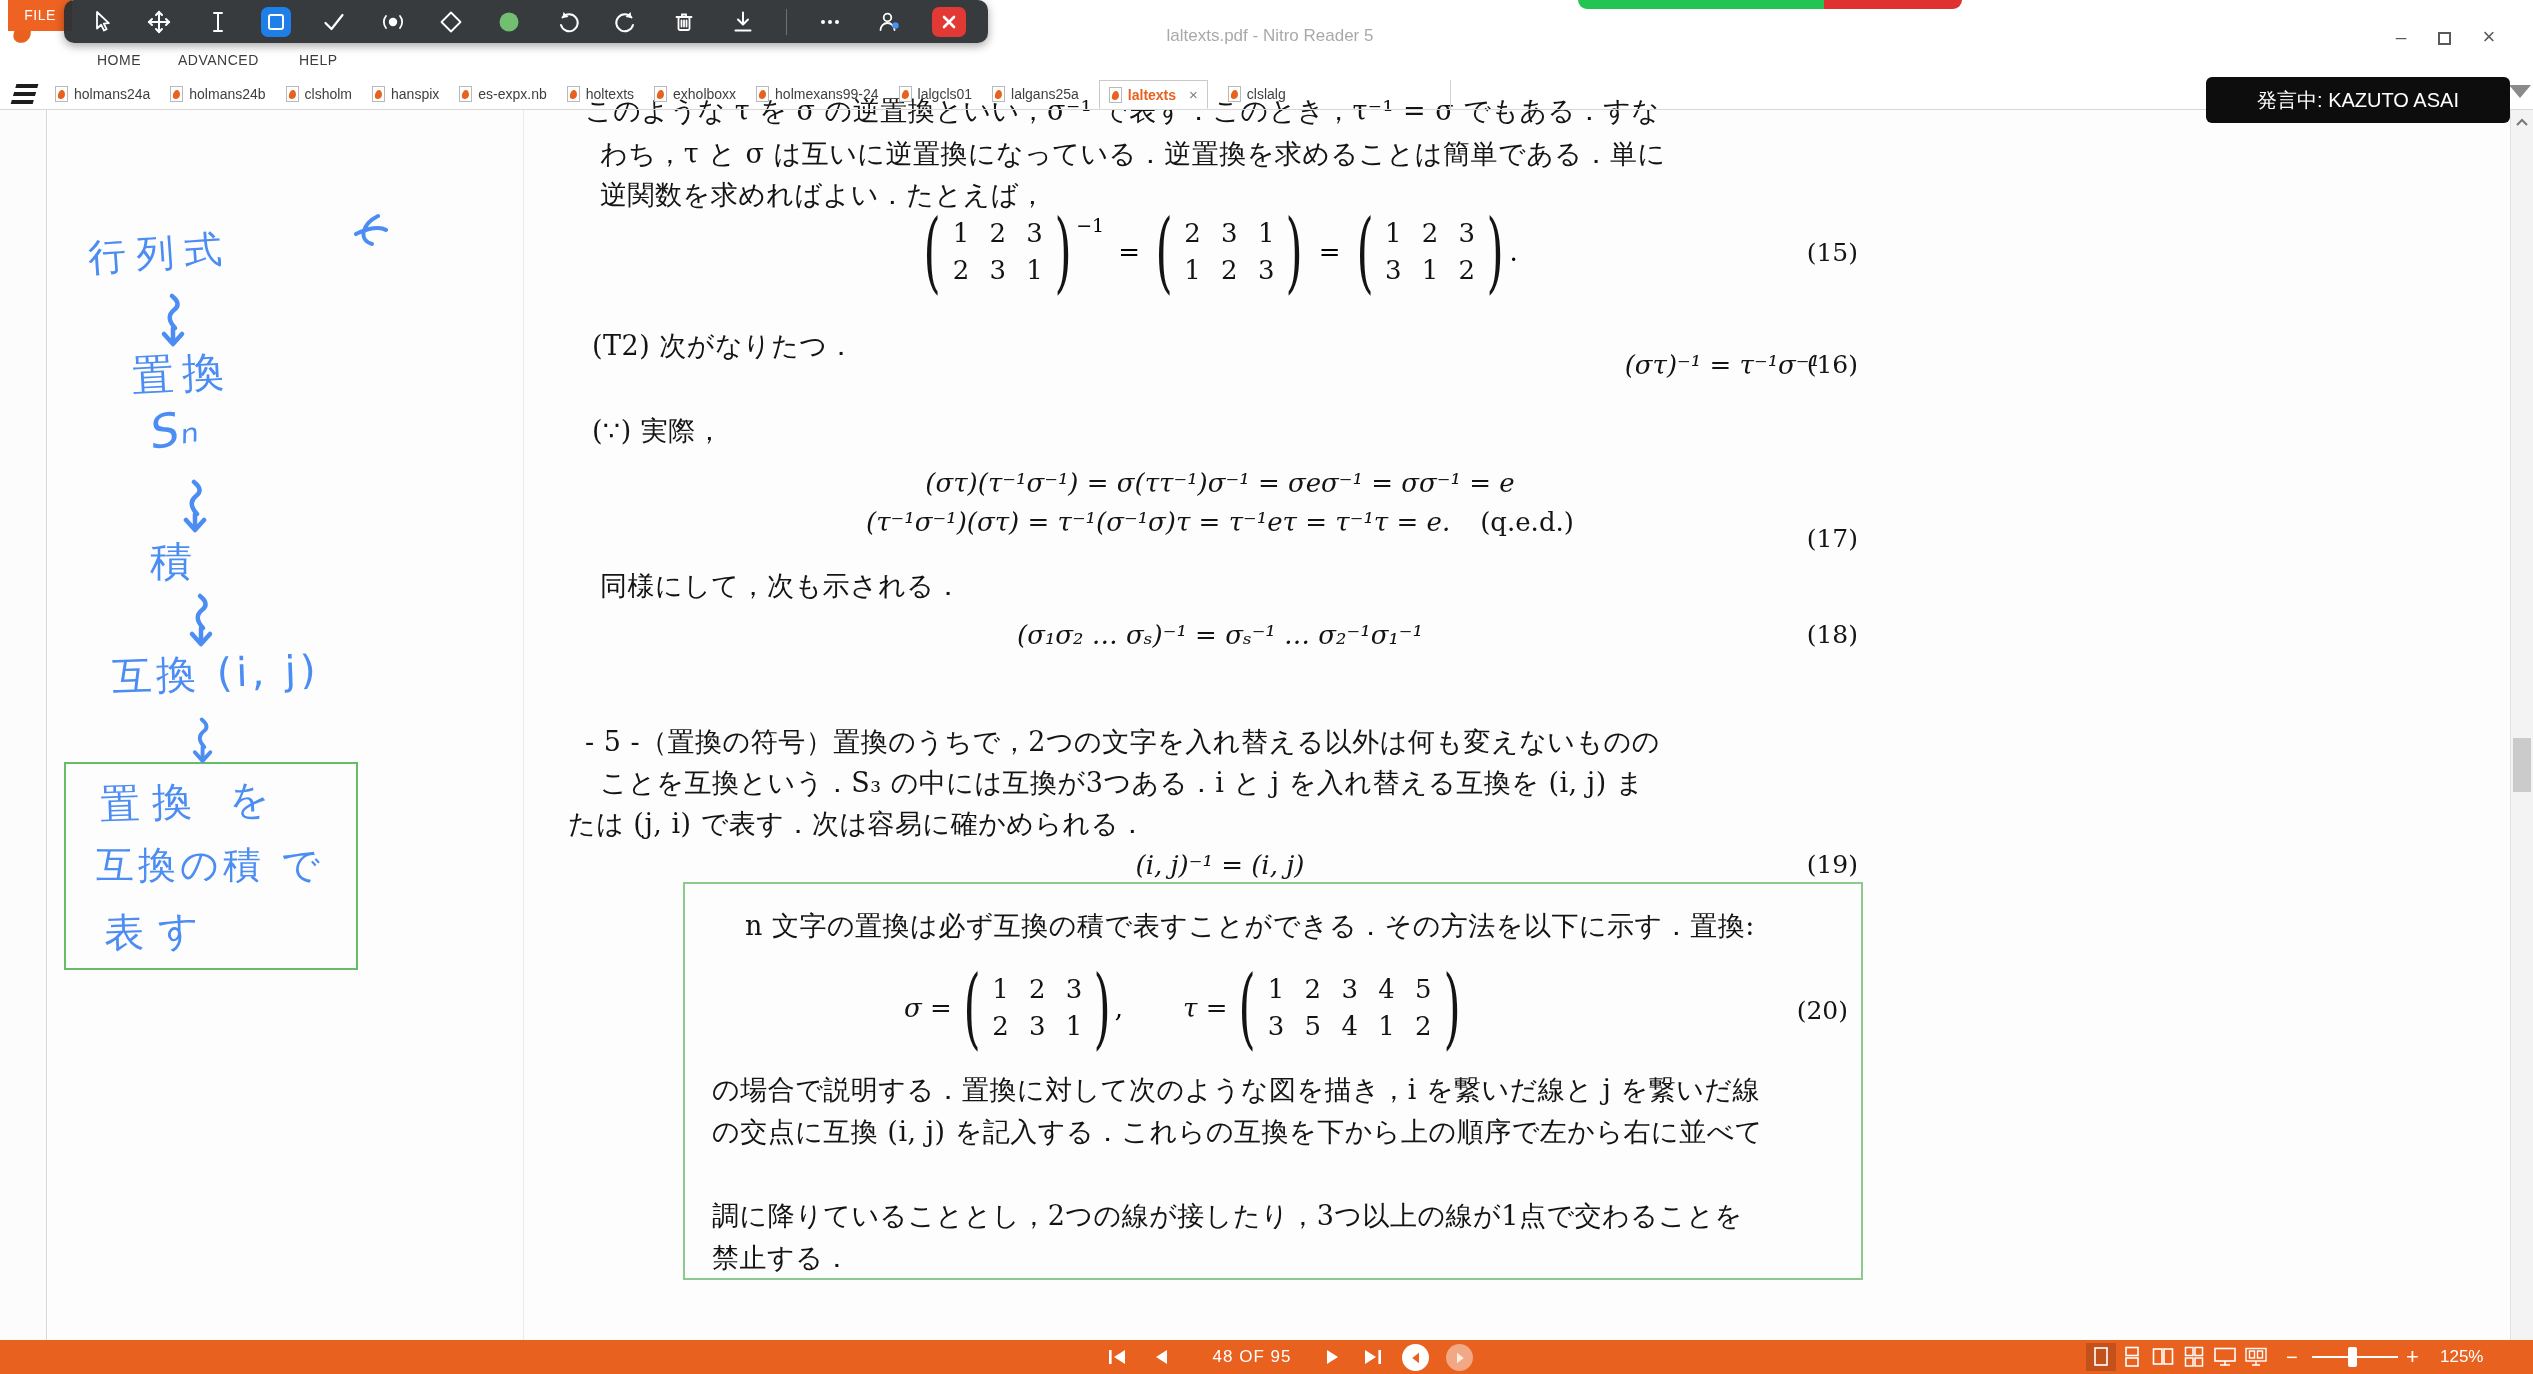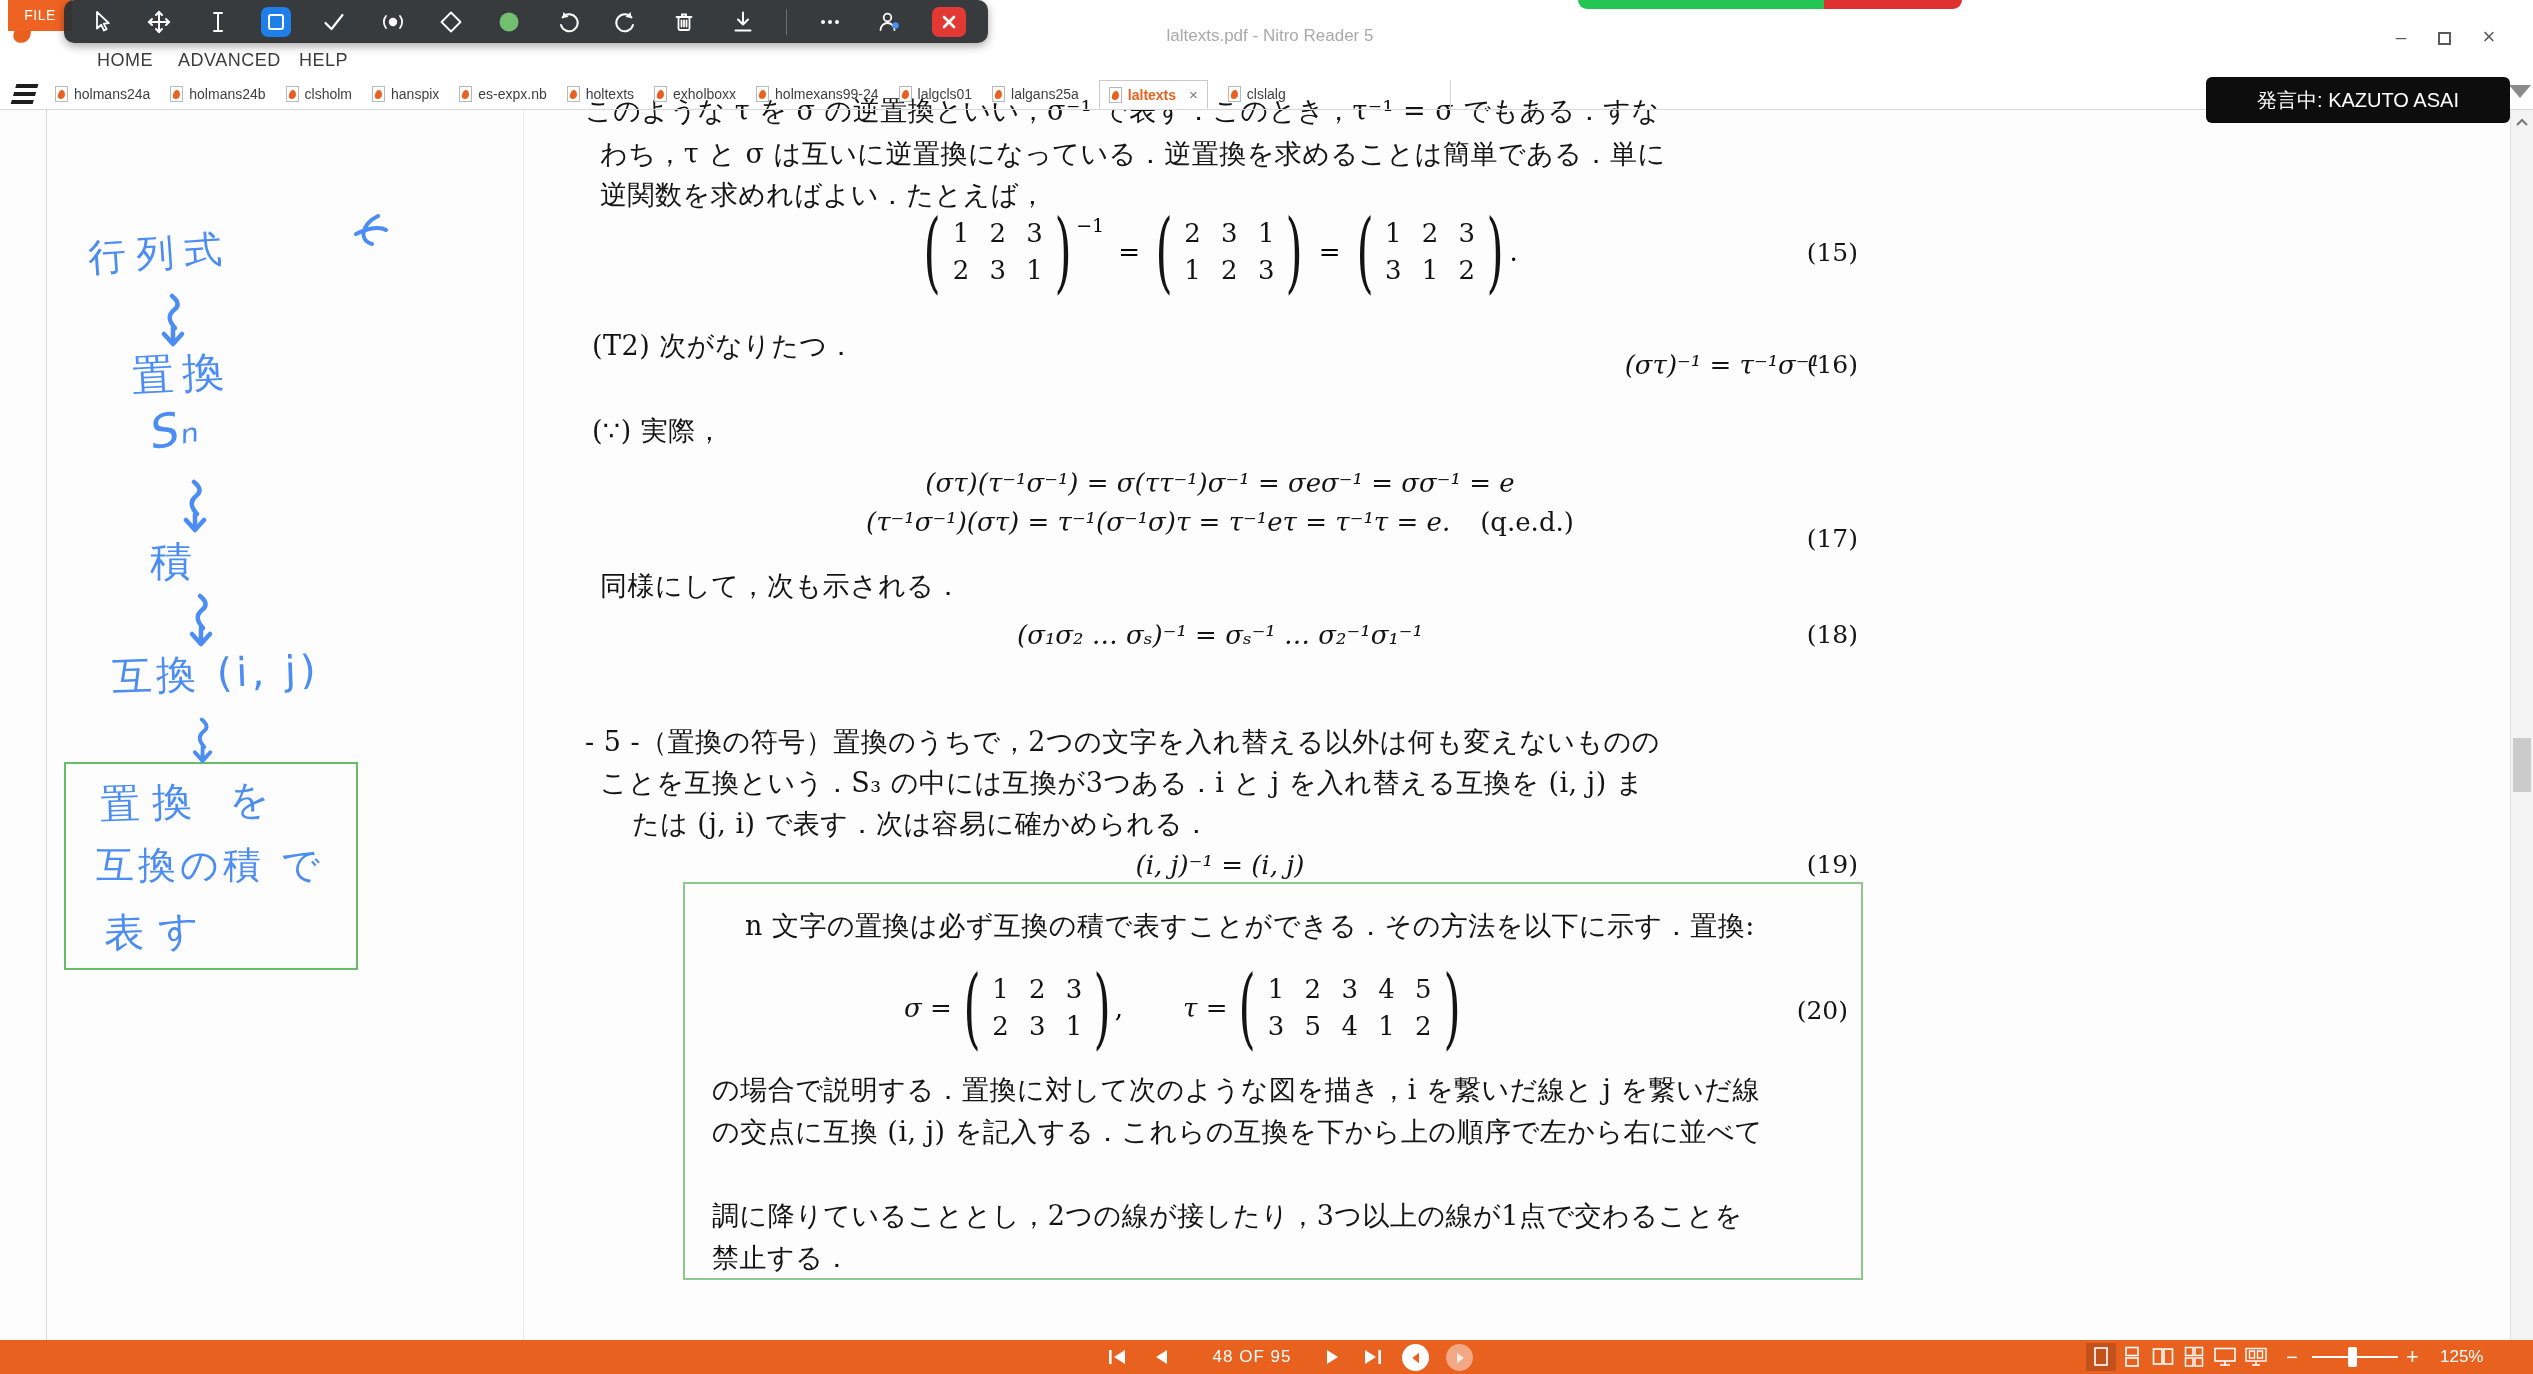--- a/index.html
+++ b/index.html
@@ -29,21 +29,21 @@
   .tool { width:30px; height:30px; display:flex; align-items:center; justify-content:center; }
   .tool svg { display:block; }
   .chip-blue { background:#1f7fe9; border-radius:7px; }
   .chip-red  { background:#e23934; border-radius:7px; width:34px; }
   .tb-div { width:1px; height:26px; background:rgba(255,255,255,.28); }
 
   
   .menurow { left:0; top:45px; width:2533px; height:31px; background:#fff; z-index:4; }
   .file-tab { left:8px; top:0; width:64px; height:31px; background:#ef6322; color:#fff;
               font-size:14px; text-align:center; line-height:31px; letter-spacing:.5px; }
-  .menu-item { top:0; height:31px; line-height:31px; color:#3c3c3c; font-size:18px; letter-spacing:.5px; }
+  .menu-item { top:0; height:31px; line-height:31px; color:#3c3c3c; font-size:14px; letter-spacing:.5px; }
   .tabrow { left:55px; top:77px; height:33px; display:flex; align-items:center; gap:20px; z-index:5; }
   .tab { display:flex; align-items:center; gap:6px; font-size:14px; color:#3f3f3f; white-space:nowrap; }
   .tab.active { border:1px solid #c9c9c9; border-bottom:1px solid #fff; background:#fff;
                 padding:5px 9px; color:#e8611f; font-weight:bold; position:relative; top:1px; }
   .tab .x { color:#7d7d7d; font-weight:normal; font-size:15px; margin-left:7px; }
   .ficon { position:relative; width:13px; height:16px; background:#fff; border:1px solid #b9b9b9; flex:0 0 13px; }
   .ficon::after { content:""; position:absolute; left:2px; top:3px; width:7px; height:9px; background:#e8611f;
                   border-radius:55% 45% 60% 40% / 65% 55% 45% 35%; transform:rotate(6deg); }
   .hdrline { left:0; top:109px; width:2533px; height:1px; background:#d8d8d8; z-index:4; }
   .tabend { left:1450px; top:80px; width:1px; height:30px; background:#d4d4d4; z-index:4; }
@@ -363,21 +363,21 @@
 
   <div class="abs doctx" style="left:600px; top:568px;">同様にして，次も示される．</div>
 
   <div class="abs eq mathtx" style="top:620px;">
       <span>(σ₁σ₂ … σₛ)⁻¹ = σₛ⁻¹ … σ₂⁻¹σ₁⁻¹</span>
     </div>
   <div class="abs eqtag" style="top:620px;">(18)</div>
 
   <div class="abs doctx" style="left:585px; top:724px;">- 5 -（置換の符号）置換のうちで，2つの文字を入れ替える以外は何も変えないものの</div>
   <div class="abs doctx" style="left:600px; top:765px;">ことを互換という．S₃ の中には互換が3つある．i と j を入れ替える互換を (i, j) ま</div>
-  <div class="abs doctx" style="left:632px; top:806px;">たは (j, i) で表す．次は容易に確かめられる．</div>
+  <div class="abs doctx" style="left:568px; top:806px;">たは (j, i) で表す．次は容易に確かめられる．</div>
 
   <div class="abs eq mathtx" style="top:850px;">
       <span>(i, j)⁻¹ = (i, j)</span>
     </div>
   <div class="abs eqtag" style="top:850px;">(19)</div>
 
   <div class="abs greenbox-doc"></div>
   <div class="abs doctx" style="left:745px; top:908px;">n 文字の置換は必ず互換の積で表すことができる．その方法を以下に示す．置換:</div>
 
   <div class="abs eq" style="left:683px; width:1000px; top:966px;">

